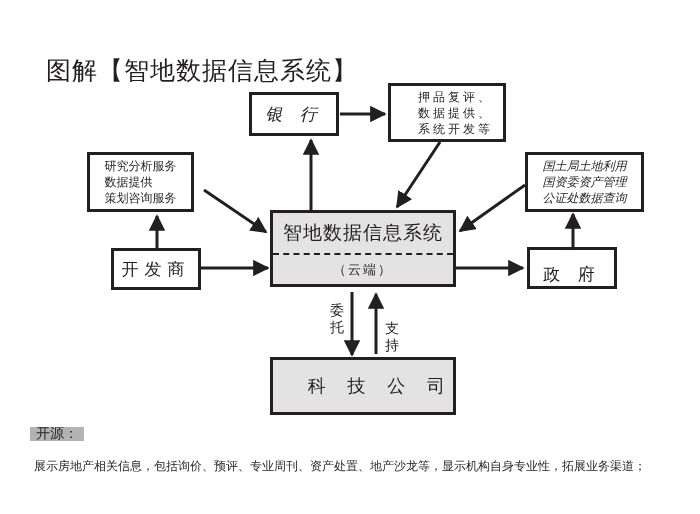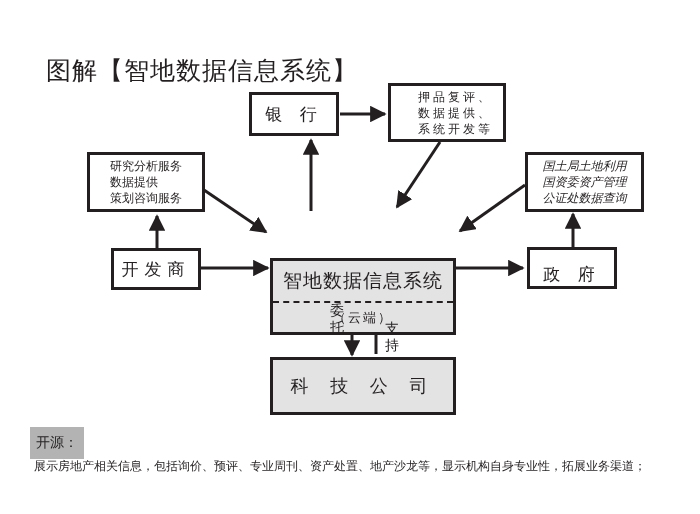--- a/index.html
+++ b/index.html
@@ -12,21 +12,21 @@
   .box.gray { background:#e3e3e3; }
   .lbl-big { font-size:17px; letter-spacing:6px; }
   .small { font-size:12px; line-height:16px; text-align:left; }
   .small.spaced { letter-spacing:3px; }
   .small div { white-space:nowrap; }
   .core { flex-direction:column; justify-content:flex-start; }
   .core .top { height:40px; width:100%; display:flex; align-items:center; justify-content:center; font-size:19px; letter-spacing:1px; }
   .core .sep { width:100%; border-top:2px dashed #231f20; }
   .core .bot { flex:1; width:100%; display:flex; align-items:center; justify-content:center; font-size:13px; letter-spacing:2px; }
   .vlabel { position:absolute; font-size:14px; line-height:17px; width:16px; text-align:center; }
-  .kaiyuan { position:absolute; left:30px; top:427px; width:54px; height:32px; background:#b3b3b3;
+  .kaiyuan { position:absolute; left:30px; top:427px; width:54px; height:14px; background:#b3b3b3;
              font-size:14px; display:flex; align-items:center; justify-content:center; }
   .para { position:absolute; left:34px; top:458px; font-size:12px; line-height:17px; white-space:nowrap; }
 </style>
 </head>
 <body>
 
 <div class="title">图解【智地数据信息系统】</div>
 
 <svg class="lines" width="700" height="514">
   <defs>
@@ -53,33 +53,33 @@
     <line x1="573" y1="248" x2="573" y2="214" marker-end="url(#ah)"></line>
 
     <line x1="456" y1="268" x2="523" y2="268" marker-end="url(#ah)"></line>
 
     <line x1="352" y1="292" x2="352" y2="355" marker-end="url(#ah)"></line>
 
     <line x1="376" y1="354" x2="376" y2="294" marker-end="url(#ah)"></line>
   </g>
 </svg>
 
-<div class="box" style="left:249px;top:92px;width:90px;height:44px;">
+<div class="box" style="left:249px;top:92px;width:90px;height:44px;font-style:italic;">
   <span class="lbl-big">银 行</span>
 </div>
 
 <div class="box" style="left:388px;top:83px;width:118px;height:59px;padding-left:17px;">
   <div class="small spaced">
     <div>押品复评、</div>
     <div>数据提供、</div>
     <div>系统开发等</div>
   </div>
 </div>
 
-<div class="box" style="left:87px;top:152px;width:118px;height:60px;">
+<div class="box" style="left:87px;top:152px;width:107px;height:60px;">
   <div class="small">
     <div>研究分析服务</div>
     <div>数据提供</div>
     <div>策划咨询服务</div>
   </div>
 </div>
 
 <div class="box" style="left:111px;top:248px;width:90px;height:42px;">
   <span class="lbl-big">开发商</span>
 </div>
@@ -89,35 +89,35 @@
     <div>国土局土地利用</div>
     <div>国资委资产管理</div>
     <div>公证处数据查询</div>
   </div>
 </div>
 
 <div class="box" style="left:527px;top:247px;width:90px;height:42px;align-items:flex-end;">
   <span class="lbl-big">政 府</span>
 </div>
 
-<div class="box gray core" style="left:270px;top:210px;width:186px;height:77px;margin-top:48px;">
+<div class="box gray core" style="left:270px;top:210px;width:186px;height:77px;">
   <div class="top">智地数据信息系统</div>
   <div class="sep"></div>
   <div class="bot">（云端）</div>
 </div>
 
 <div class="vlabel" style="left:329px;top:302px;">
   <div>委</div>
   <div>托</div>
 </div>
 <div class="vlabel" style="left:384px;top:320px;">
   <div>支</div>
   <div>持</div>
 </div>
 
-<div class="box gray" style="left:270px;top:357px;width:186px;height:58px;">
+<div class="box gray" style="left:270px;top:357px;width:186px;height:58px;justify-content:flex-end;">
   <span class="lbl-big" style="font-size:18px;letter-spacing:8px;">科 技 公 司</span>
 </div>
 
 <div class="kaiyuan">开源：</div>
 <div class="para">
   <div>展示房地产相关信息，包括询价、预评、专业周刊、资产处置、地产沙龙等，显示机构自身专业性，拓展业务渠道；</div>
 </div>
 
 </body></html>

